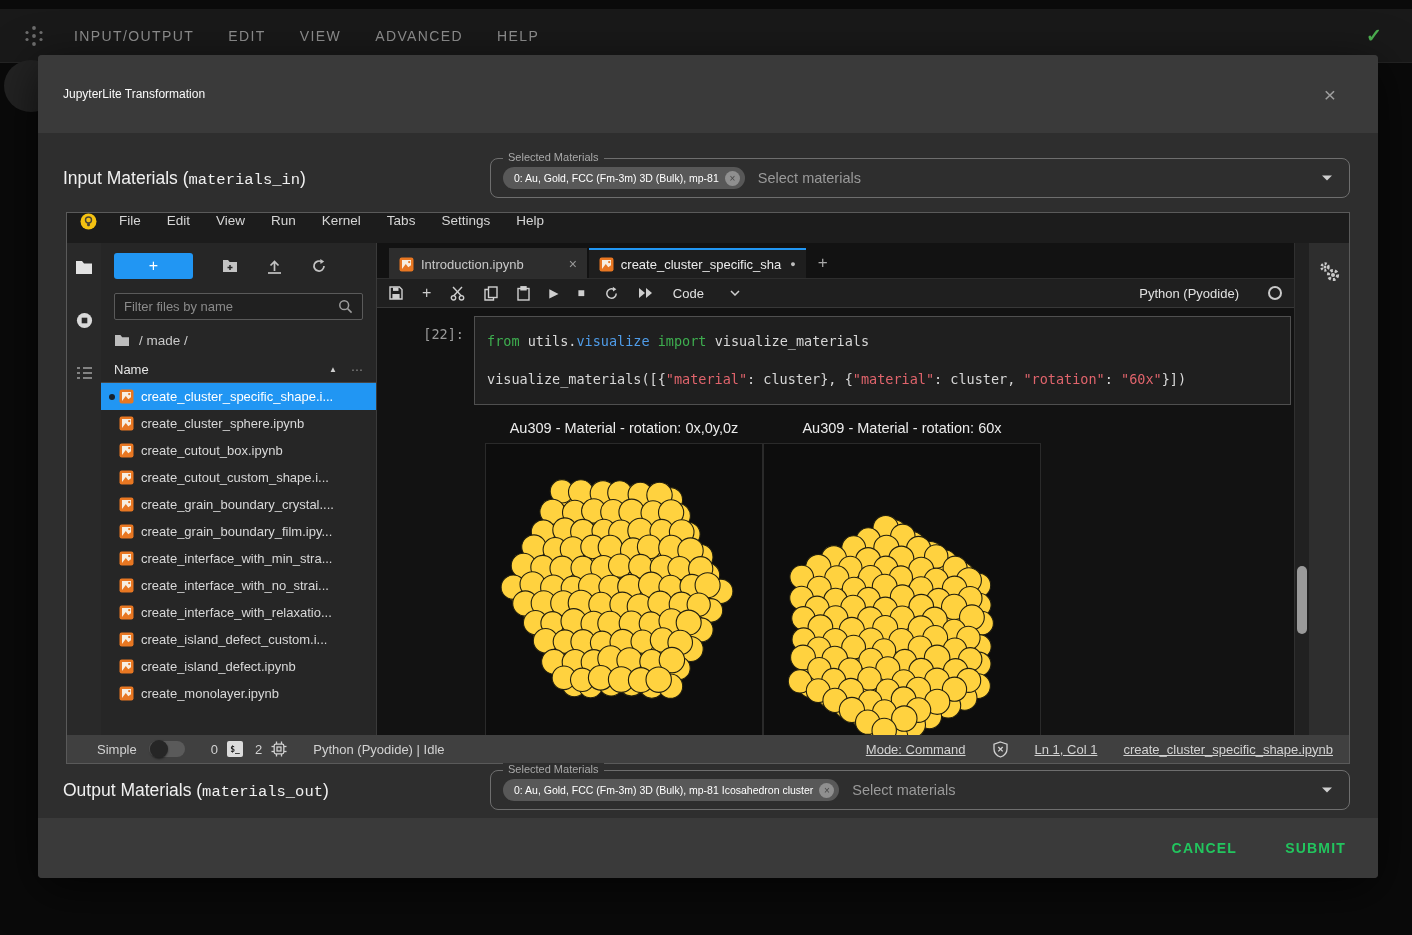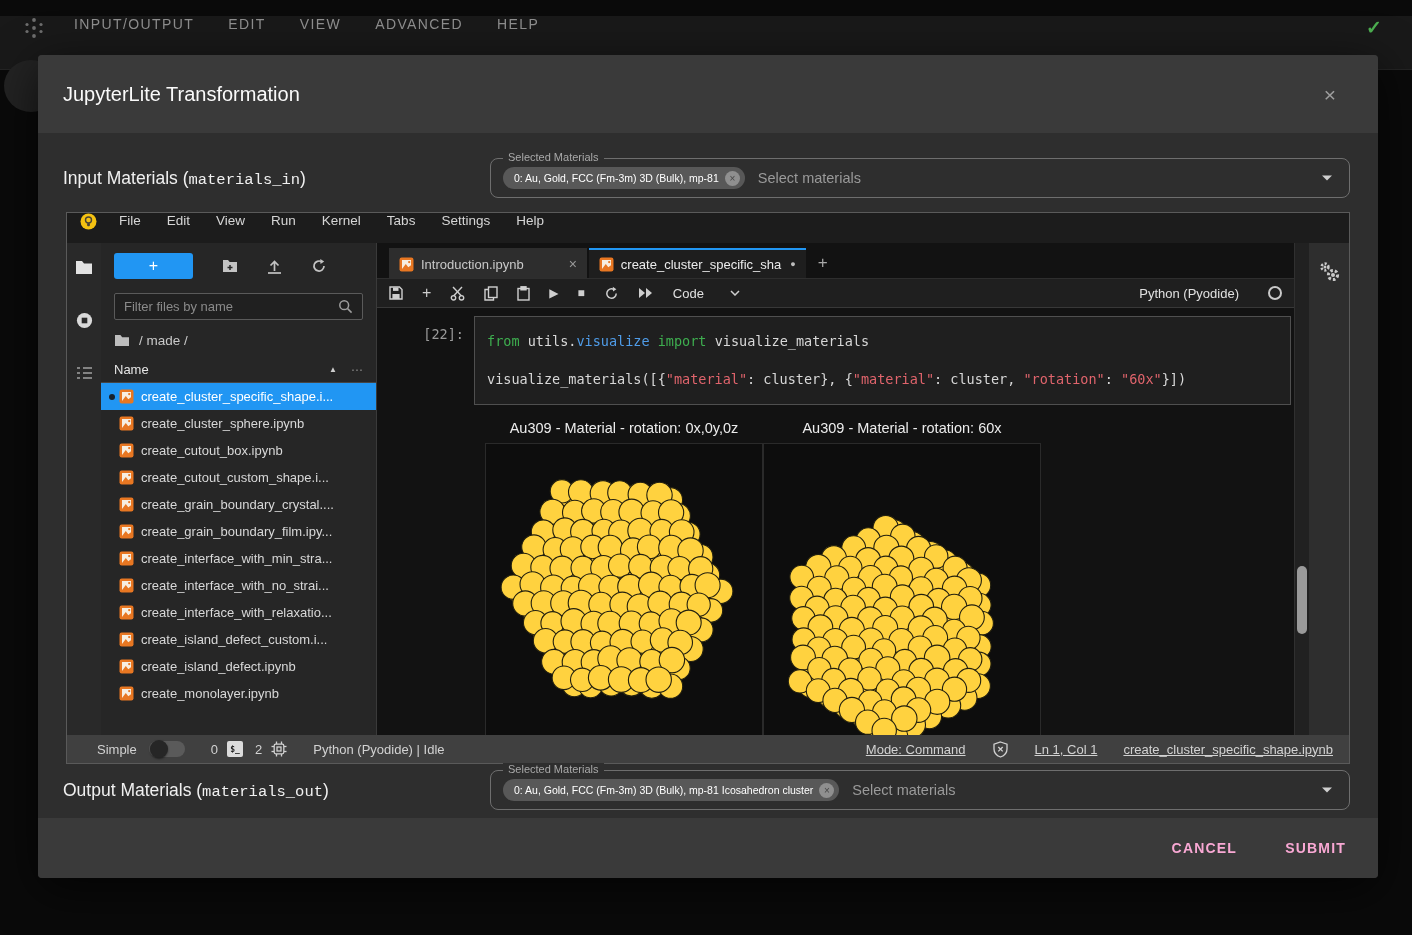--- a/index.html
+++ b/index.html
@@ -1,44 +1,44 @@
 <!DOCTYPE html>
 <html><head>
 <meta charset="utf-8">
 <style>
   * { box-sizing: border-box; margin:0; padding:0; }
   html,body { width:1412px; height:935px; overflow:hidden; background:#0a0a0a;
               font-family:"Liberation Sans", sans-serif; }
   .page { position:relative; width:1412px; height:935px; }
 
   
-  .topbar { position:absolute; top:16px; left:0; width:100%; height:54px; background:#191919;
-            border-bottom:1px solid #242424; display:flex; z-index:1; }
+  .topbar { position:absolute; top:9px; left:0; width:100%; height:54px; background:#191919;
+            border-bottom:1px solid #242424; display:flex; align-items:center; z-index:1; }
   .tb-logo { margin-left:22px; }
   .tb-nav { display:flex; margin-left:28px; gap:34px; }
   .tb-item { color:#8f8f8f; font-size:14px; letter-spacing:1.4px; cursor:pointer; }
   .tb-check { position:absolute; right:30px; color:#4caf50; font-size:19px; font-weight:bold; }
 
   
   .kebab-btn { position:absolute; left:4px; top:60px; width:54px; height:52px; border-radius:50%;
                background:#232323; color:#8c8c8c; display:flex; align-items:center; justify-content:center;
                font-size:17px; z-index:2; letter-spacing:1px; padding-left:22px; }
 
   
   .modal { position:absolute; left:38px; top:55px; width:1340px; height:823px; background:#2e2e2e;
            border-radius:4px; box-shadow:0 12px 48px rgba(0,0,0,.65); z-index:3;
            display:flex; flex-direction:column; }
   .modal-header { height:78px; background:#3a3a3a; border-radius:4px 4px 0 0; display:flex;
                   align-items:center; padding:0 42px 0 25px; flex:none; }
-  .modal-title { color:#fafafa; font-size:20px; font-weight:400; }
+  .modal-title { color:#fafafa; font-size:12px; font-weight:400; }
   .modal-close { margin-left:auto; color:#9e9e9e; font-size:21px; cursor:pointer; line-height:1; }
   .modal-body { position:relative; flex:1; background:#2e2e2e; }
   .modal-footer { height:60px; background:#3a3a3a; border-radius:0 0 4px 4px; display:flex;
                   align-items:center; justify-content:flex-end; gap:48px; padding:0 32px; flex:none; }
-  .dlg-btn { background:none; border:none; color:#f9a8d4; font-size:14px; letter-spacing:1.2px;
+  .dlg-btn { background:none; border:none; color:#22c55e; font-size:14px; letter-spacing:1.2px;
              font-family:"Liberation Sans",sans-serif; font-weight:bold; cursor:pointer; }
 
   
   .mat-row { position:absolute; left:25px; right:28px; height:40px; display:flex; align-items:center; }
   .row-input  { top:25px; }
   .row-output { top:637px; }
   .mat-label { color:#f0f0f0; font-size:17.5px; white-space:nowrap; }
   .mat-label code { font-family:Liberation Mono, monospace; font-size:15.5px; }
   .mat-select { position:relative; margin-left:auto; width:860px; height:40px; border:1px solid #6e6e6e;
                 border-radius:8px; display:flex; align-items:center; padding:0 16px 0 12px; cursor:pointer; }

